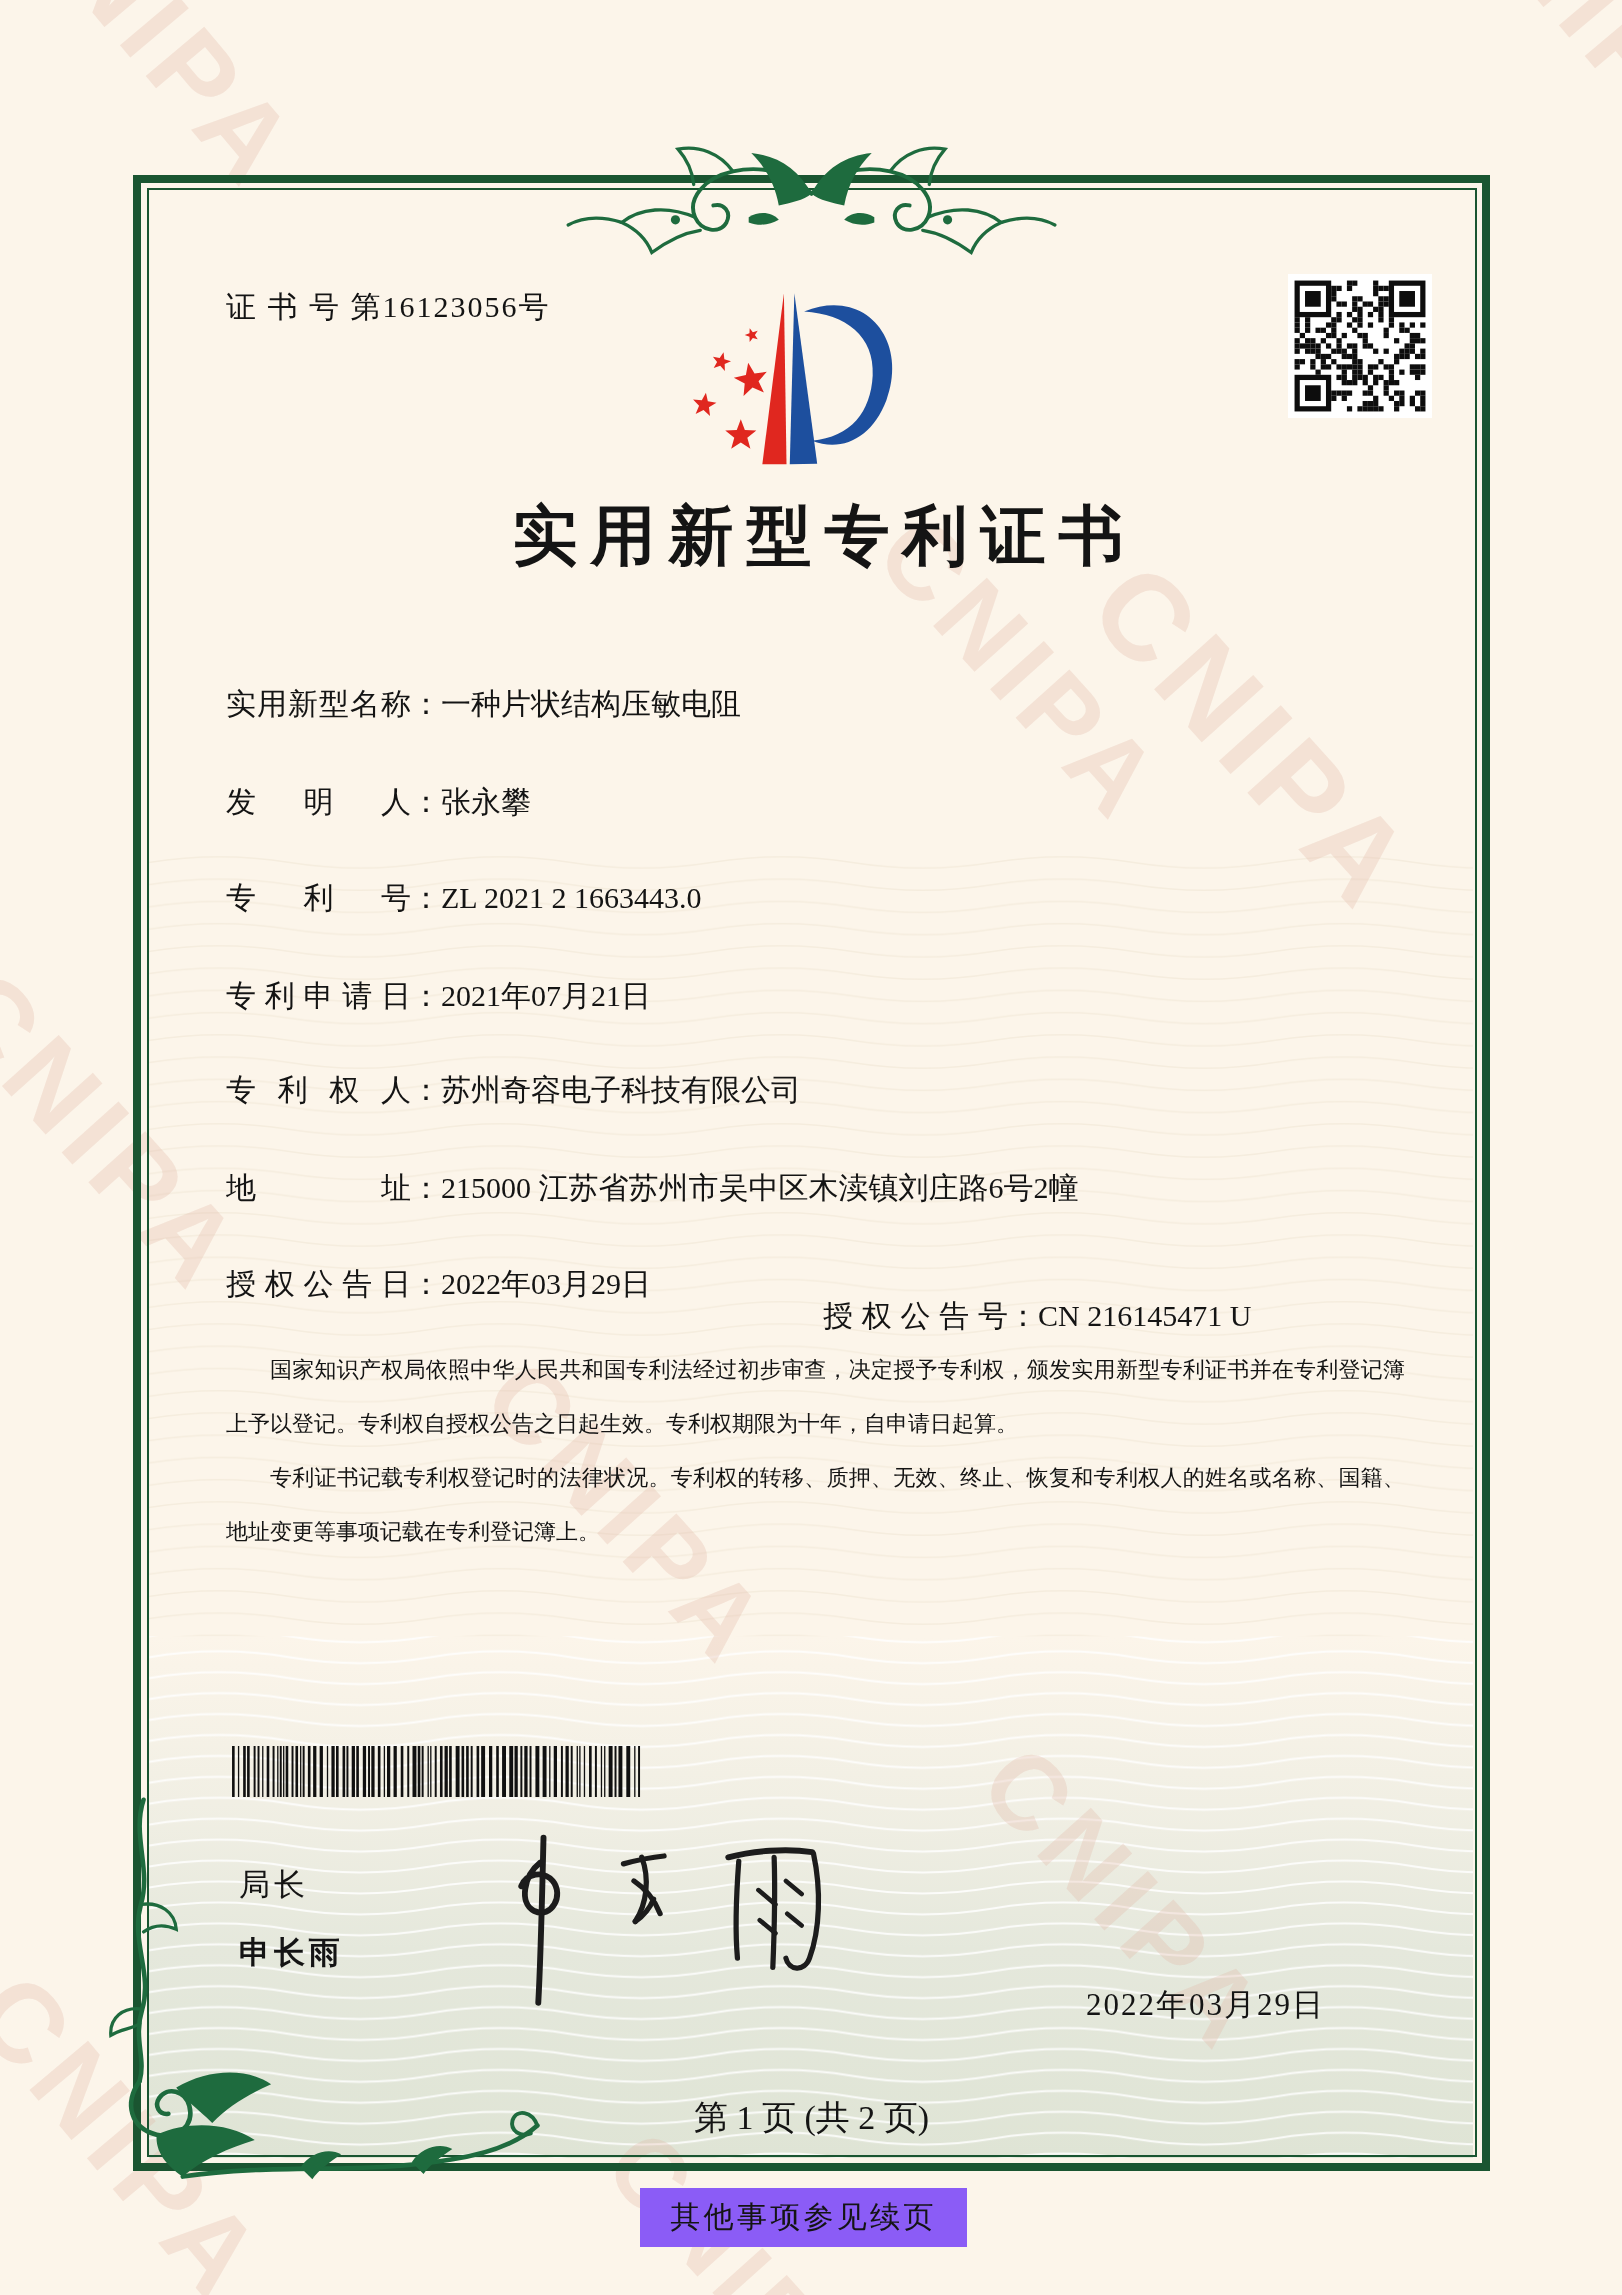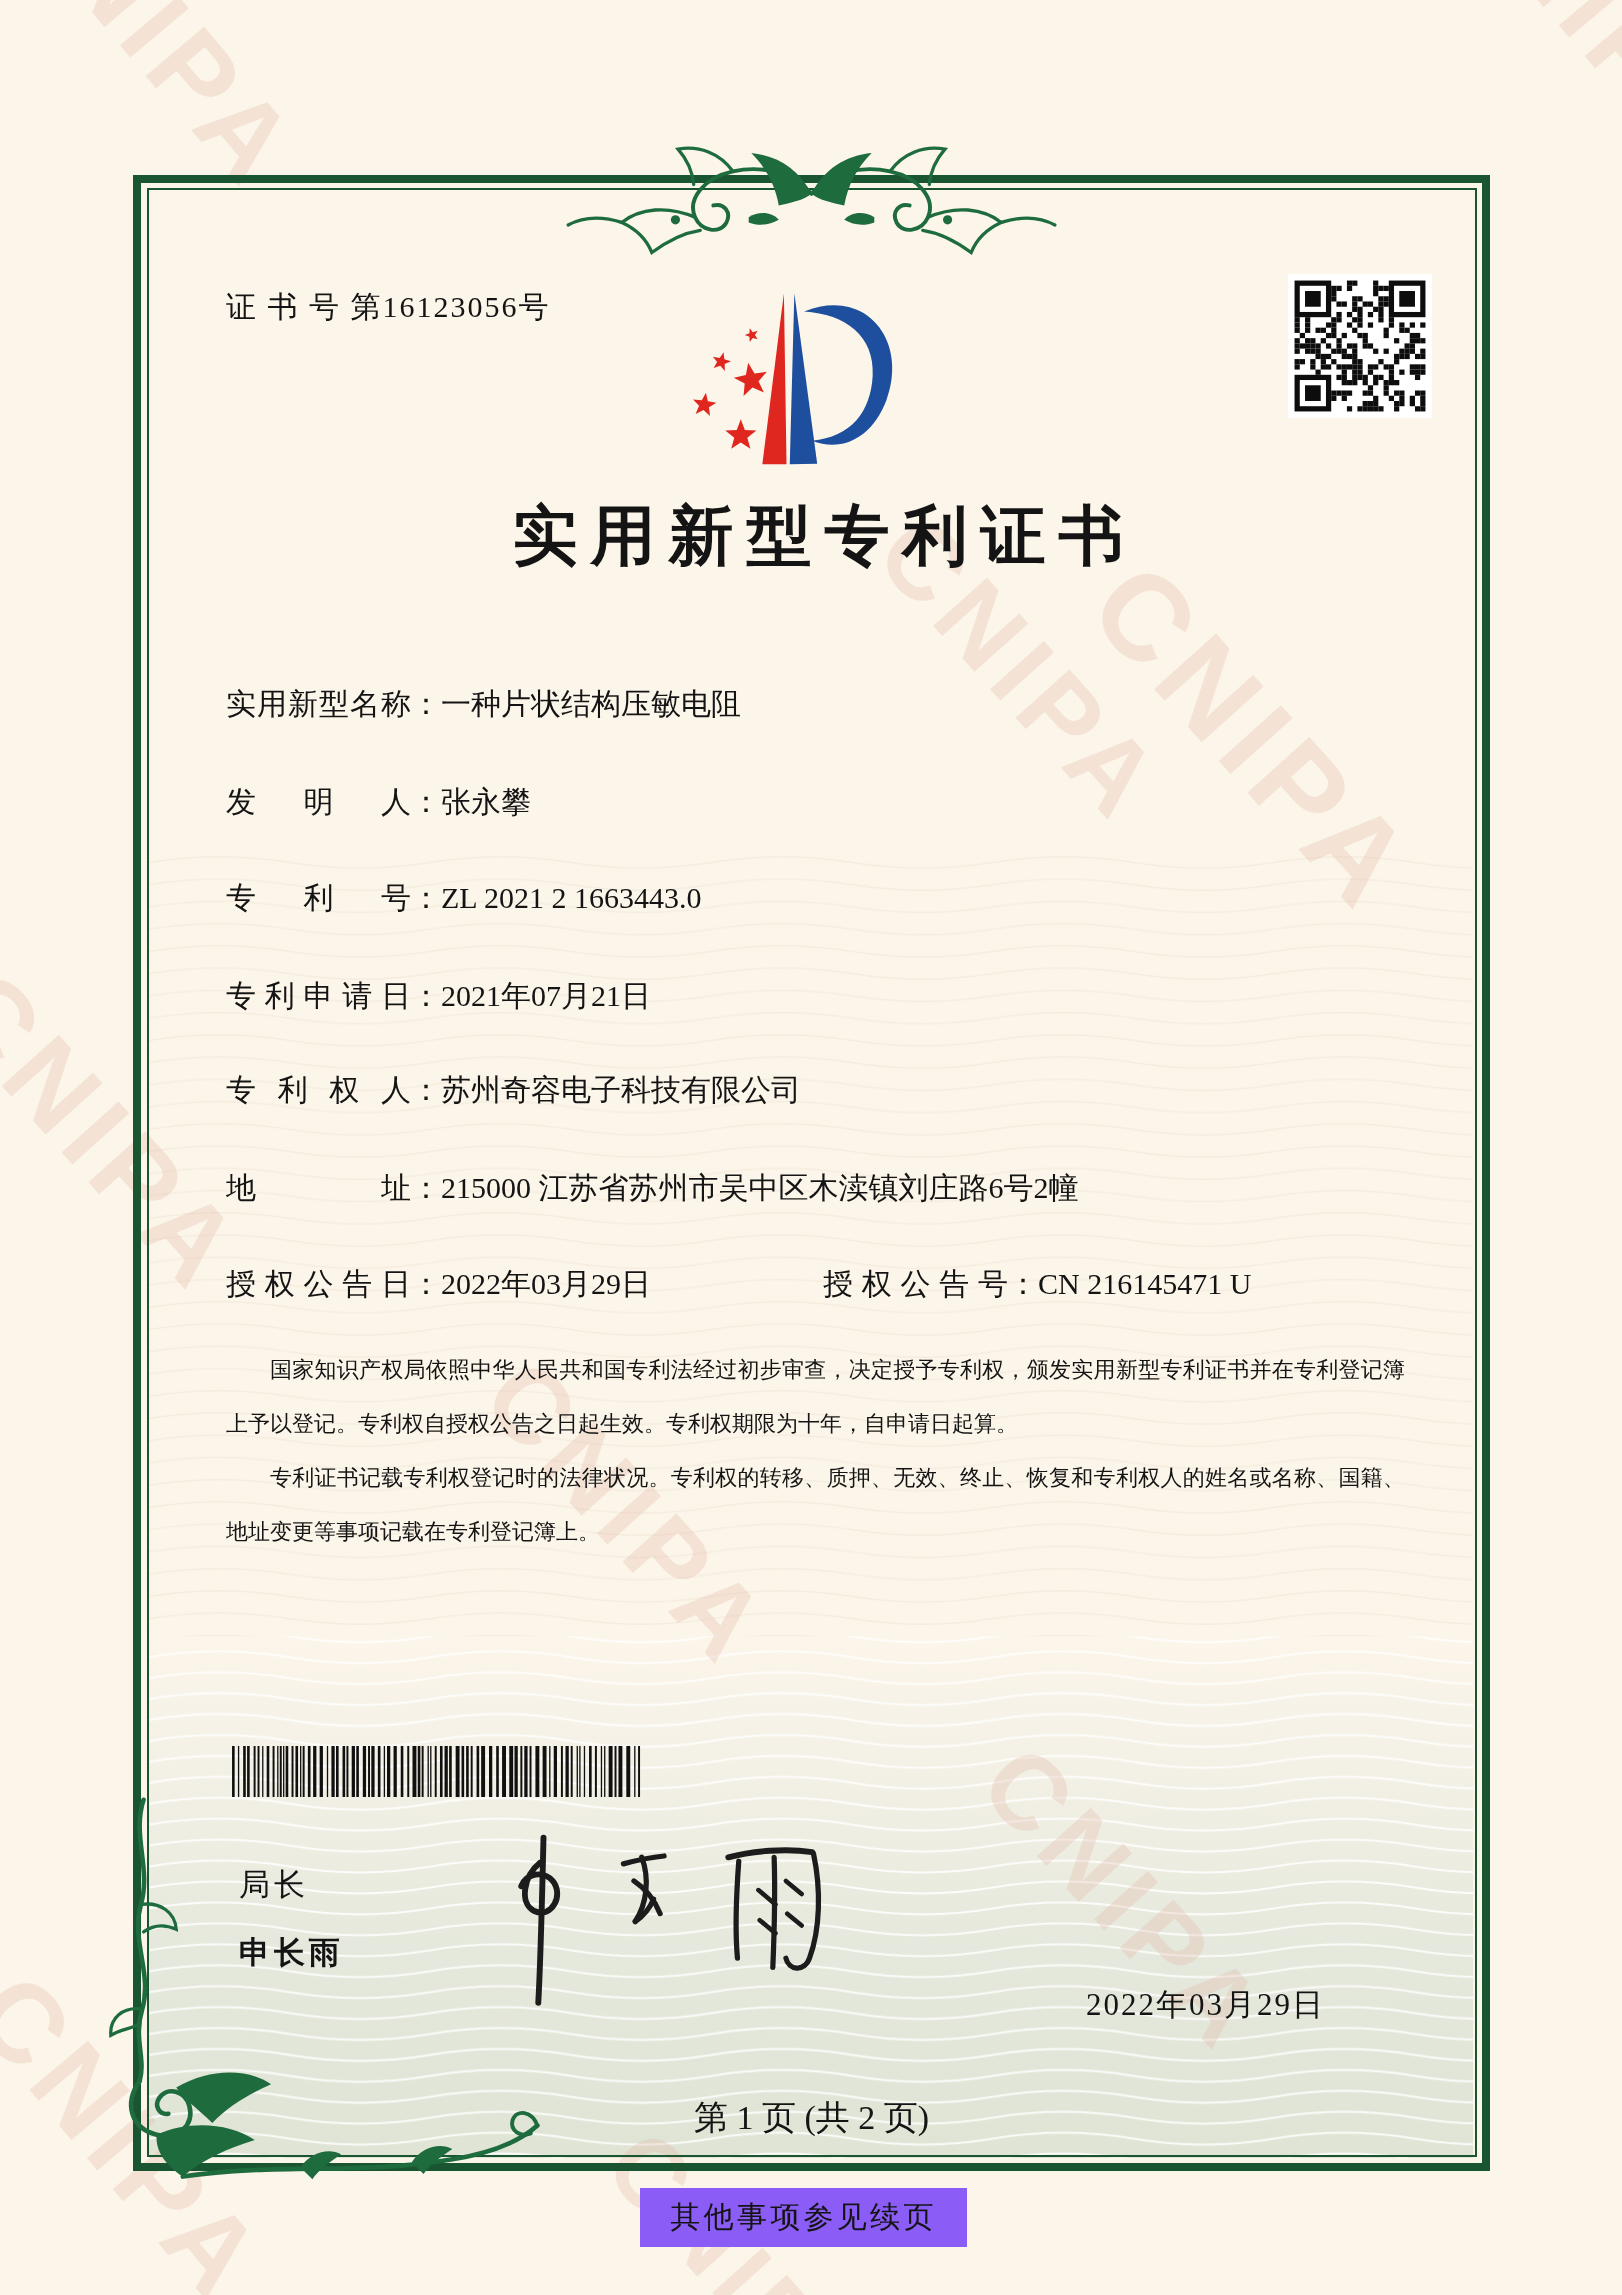--- a/index.html
+++ b/index.html
@@ -23,21 +23,21 @@
   .t{position:absolute;z-index:10;white-space:nowrap;}
   #cert-no{left:226px;top:287px;font-size:30px;letter-spacing:2px;}
   #logo-svg{position:absolute;left:681px;top:275px;z-index:10;}
   #qr-svg{position:absolute;left:1288px;top:274px;z-index:10;}
   #title{left:0;right:0;top:492px;text-align:center;font-size:65px;font-weight:600;
          letter-spacing:13px;padding-left:26px;}
   .row{position:absolute;left:226px;font-size:30px;z-index:10;white-space:nowrap;}
   .lbl{display:inline-block;width:185px;text-align:justify;text-align-last:justify;}
   .r1{top:684px}.r2{top:782px}.r3{top:878px}.r4{top:976px}
   .r5{top:1070px}.r6{top:1168px}.r7{top:1264px}
-  #grant-no-row{left:823px;}
+  #grant-no-row{left:823px;margin-top:32px;}
   #body-text{position:absolute;left:226px;top:1343px;width:1179px;z-index:10;
       font-size:22px;line-height:54px;text-align:justify;}
   #body-text p{margin:0;text-indent:2em;}
   #barcode-svg{position:absolute;left:232px;top:1746px;z-index:10;}
   #signer-title{left:239px;top:1864px;font-size:31px;letter-spacing:3.9px;}
   #signer-name{left:239px;top:1932px;font-size:31px;letter-spacing:3.9px;font-weight:bold;}
   #sig-svg{position:absolute;left:478px;top:1818px;z-index:10;}
   #grant-date{left:1086px;top:1984px;font-size:31px;letter-spacing:2px;}
   #page-info{left:0;right:0;top:2095px;text-align:center;font-size:34px;}
   #cont-band{position:absolute;left:640px;top:2188px;width:327px;height:59px;z-index:10;

